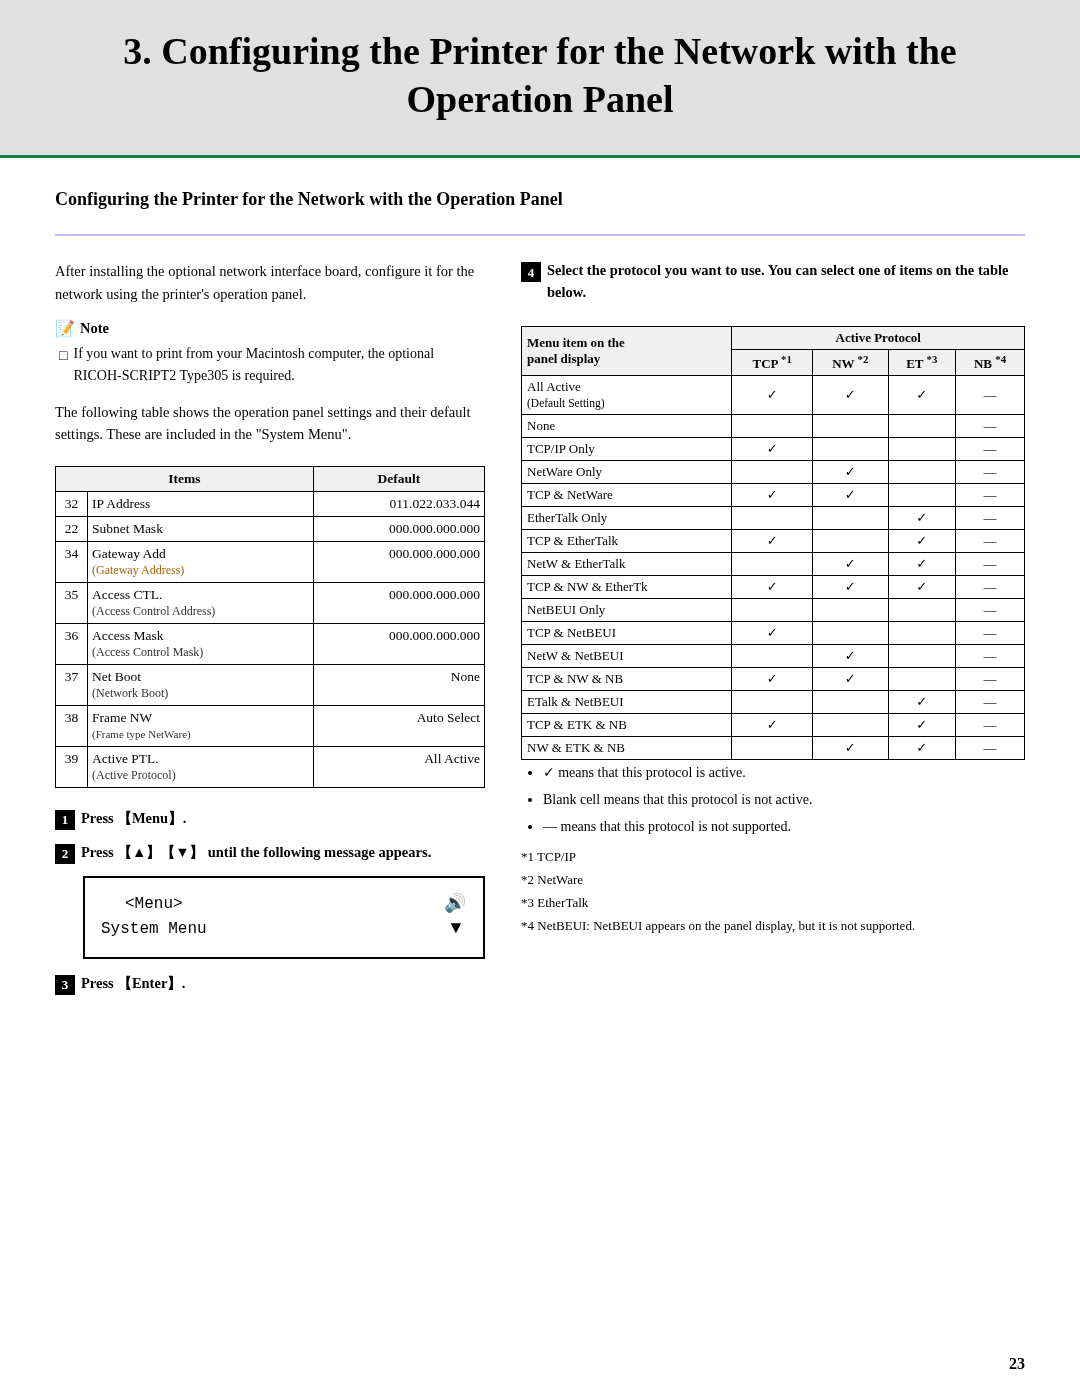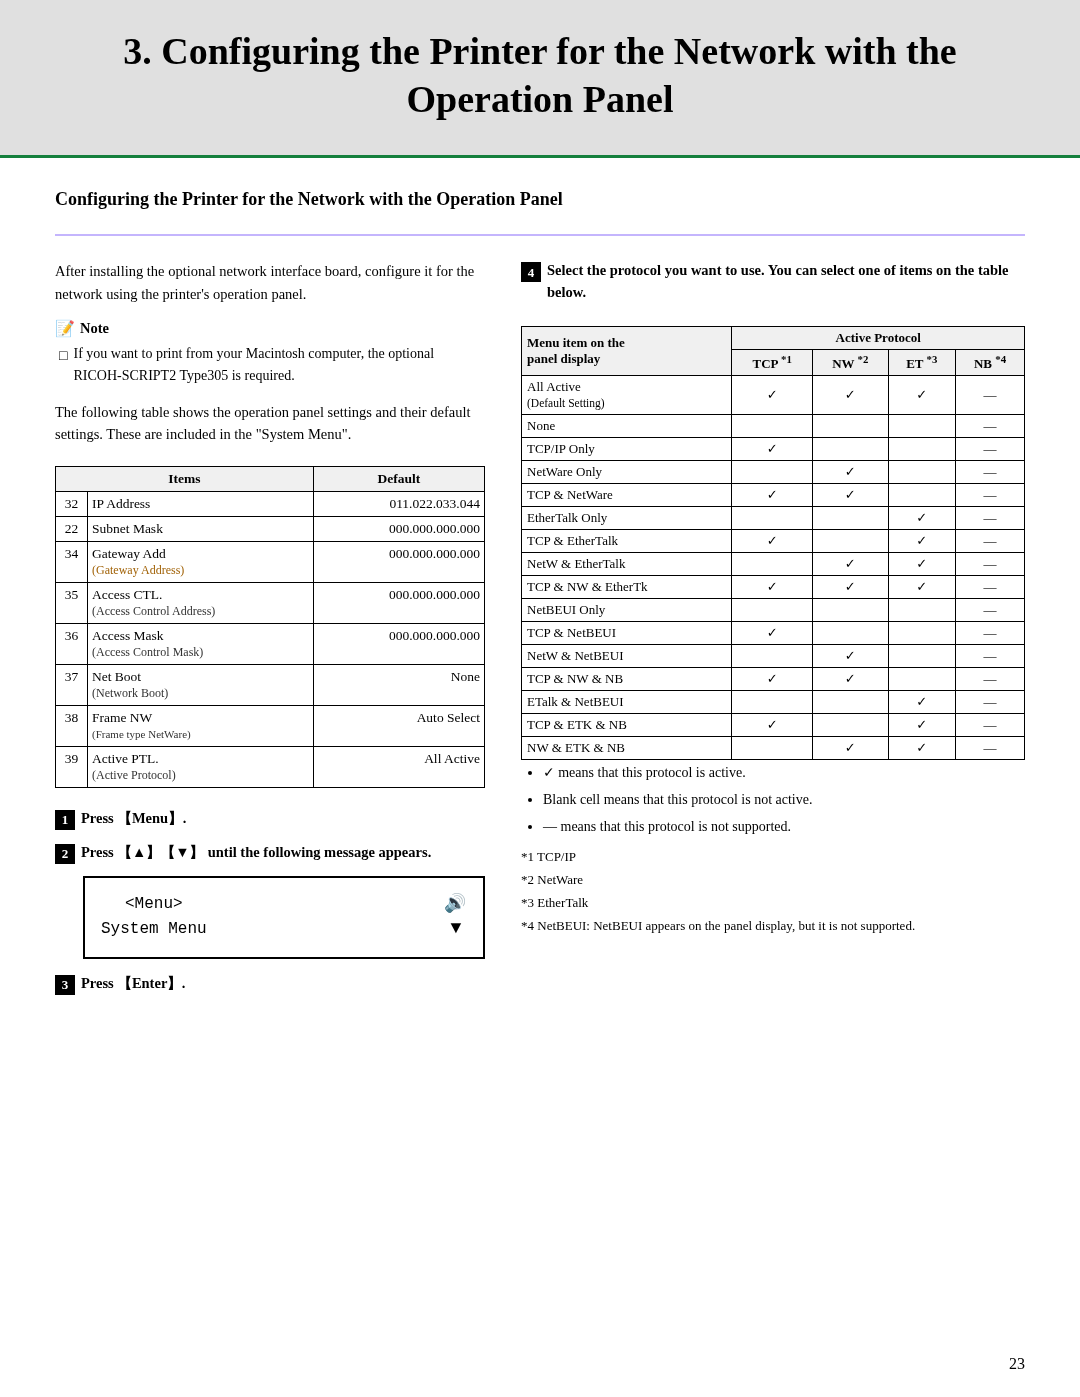--- a/index.html
+++ b/index.html
@@ -231,21 +231,21 @@
     .footnotes p {
       margin-bottom: 2px;
     }
 
     
     .page-number {
       position: absolute;
       bottom: 24px;
       right: 55px;
       font-size: 16px;
-      font-weight: normal;
+      font-weight: bold;
       margin-top: 15px;
     }
   </style>
 </head>
 <body>
 
 <div class="page-header">
   <h1>3. Configuring the Printer for the Network with the Operation Panel</h1>
 </div>
 

